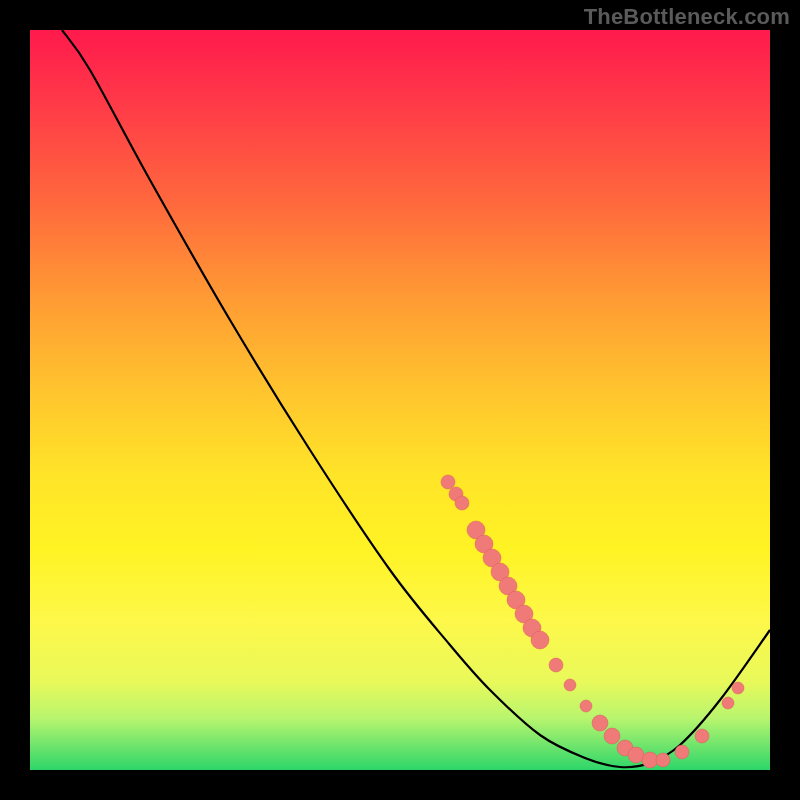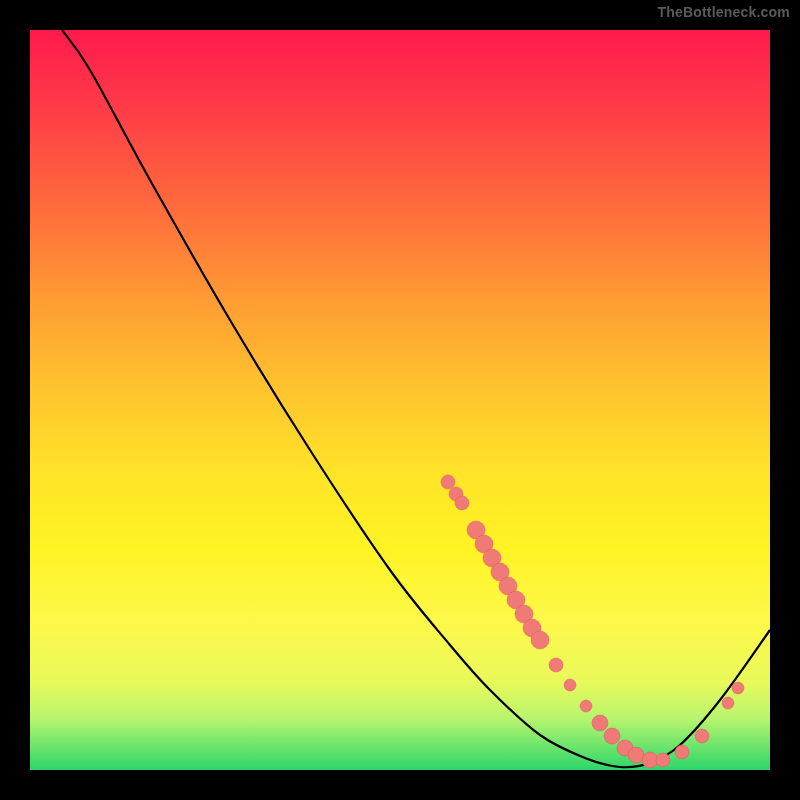--- a/index.html
+++ b/index.html
@@ -15,21 +15,21 @@
     width: 800px;
     height: 800px;
     position: relative;
     background: #000;
   }
   .watermark {
     position: absolute;
     top: 4px;
     right: 10px;
     color: #5a5a5a;
-    font-size: 14px;
+    font-size: 22px;
     font-weight: 600;
     letter-spacing: 0.2px;
     z-index: 10;
   }
   .plot-area {
     position: absolute;
     left: 30px;
     top: 30px;
     width: 740px;
     height: 740px;

